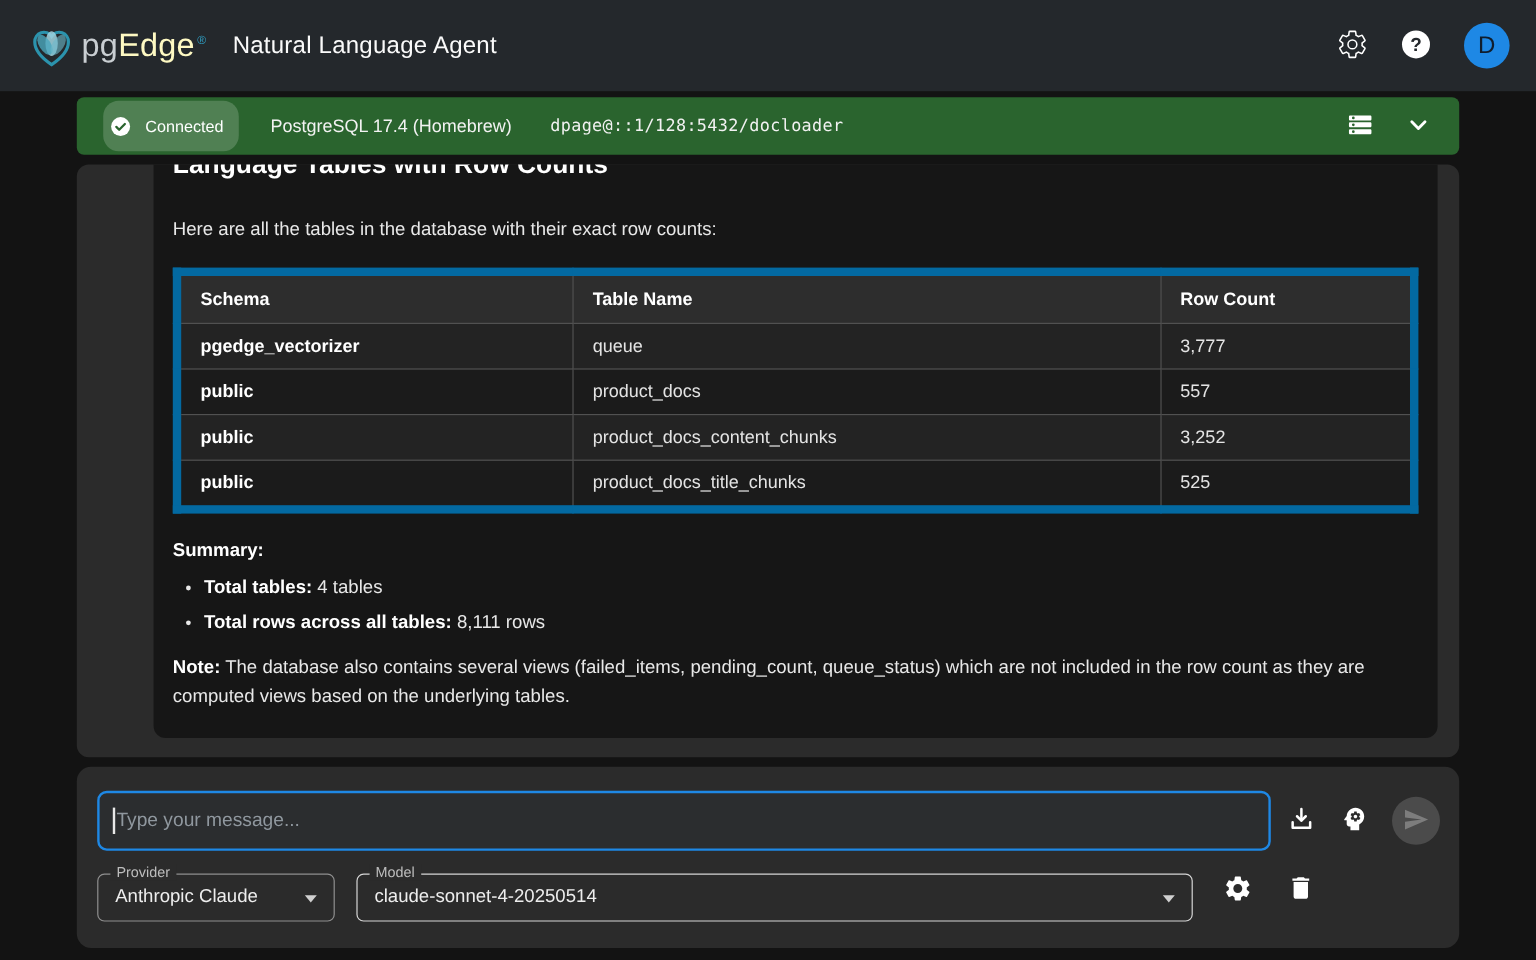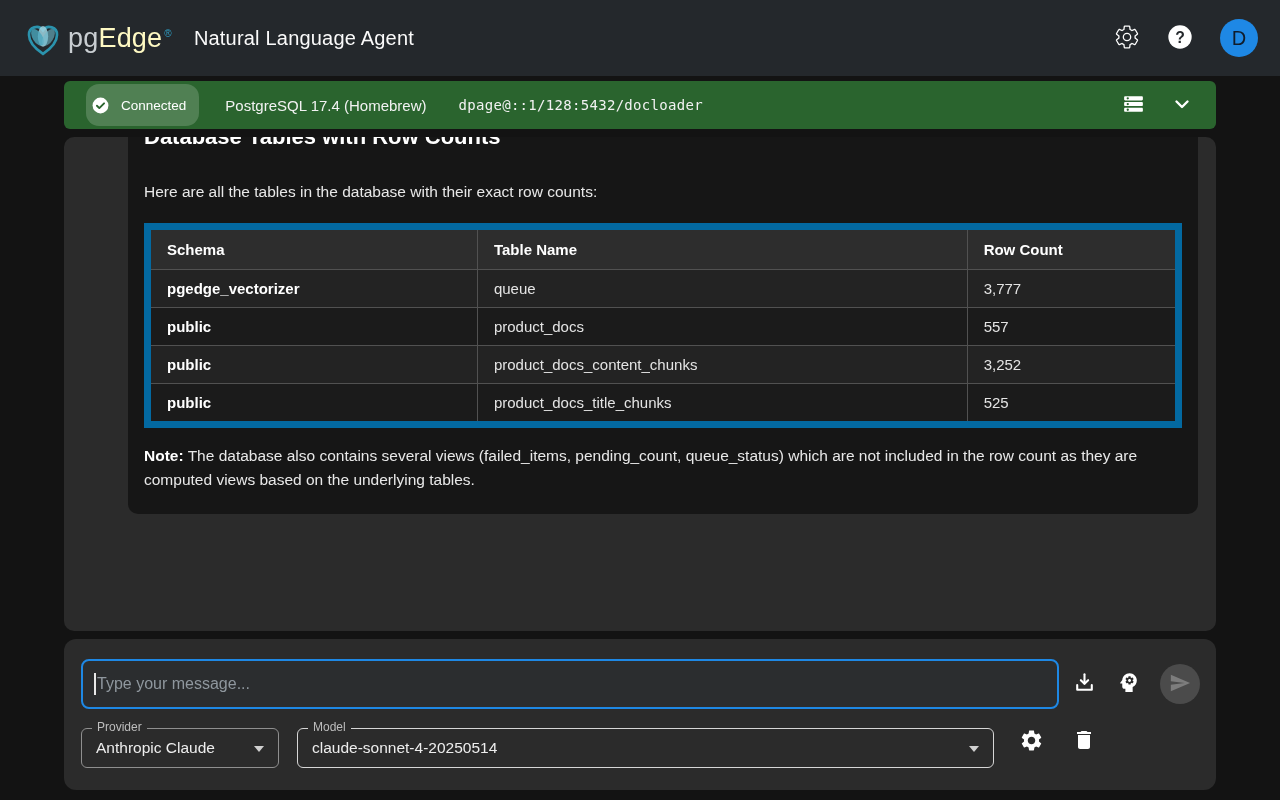--- a/index.html
+++ b/index.html
@@ -185,21 +185,21 @@
         <svg width="24" height="24" viewBox="0 0 24 24" fill="none" stroke="#ffffff" stroke-width="2.4" stroke-linecap="round" stroke-linejoin="round">
           <path d="M6.5 9.5 L12 15 L17.5 9.5"></path>
         </svg>
       </span>
     </button>
   </div>
 </div>
 
 <div class="chat-scroll">
   <div class="message-card">
-    <div class="msg-heading">Database Tables with Row Counts</div>
+    <div class="msg-heading">Language Tables with Row Counts</div>
     <div class="msg-intro">Here are all the tables in the database with their exact row counts:</div>
 
     <table class="db-table">
       <colgroup>
           <col style="width:32%">
           <col style="width:47.5%">
           <col style="width:20.5%">
         </colgroup>
       <thead>
         <tr>
@@ -225,20 +225,25 @@
           <td>3,252</td>
         </tr>
         <tr>
           <td class="schema-cell">public</td>
           <td>product_docs_title_chunks</td>
           <td>525</td>
         </tr>
       </tbody>
     </table>
 
+    <div class="msg-summary-heading">Summary:</div>
+    <ul class="msg-summary-list">
+      <li><span class="summary-label">Total tables:</span><span> 4 tables</span></li>
+      <li><span class="summary-label">Total rows across all tables:</span><span> 8,111 rows</span></li>
+    </ul>
 
     <div class="msg-note">
       <span class="note-label">Note:</span><span> The database also contains several views (failed_items, pending_count, queue_status) which are not included in the row count as they are computed views based on the underlying tables.</span>
     </div>
   </div>
 </div>
 
 <div class="composer">
   <div class="composer-row1">
     <div class="msg-input-wrap">

